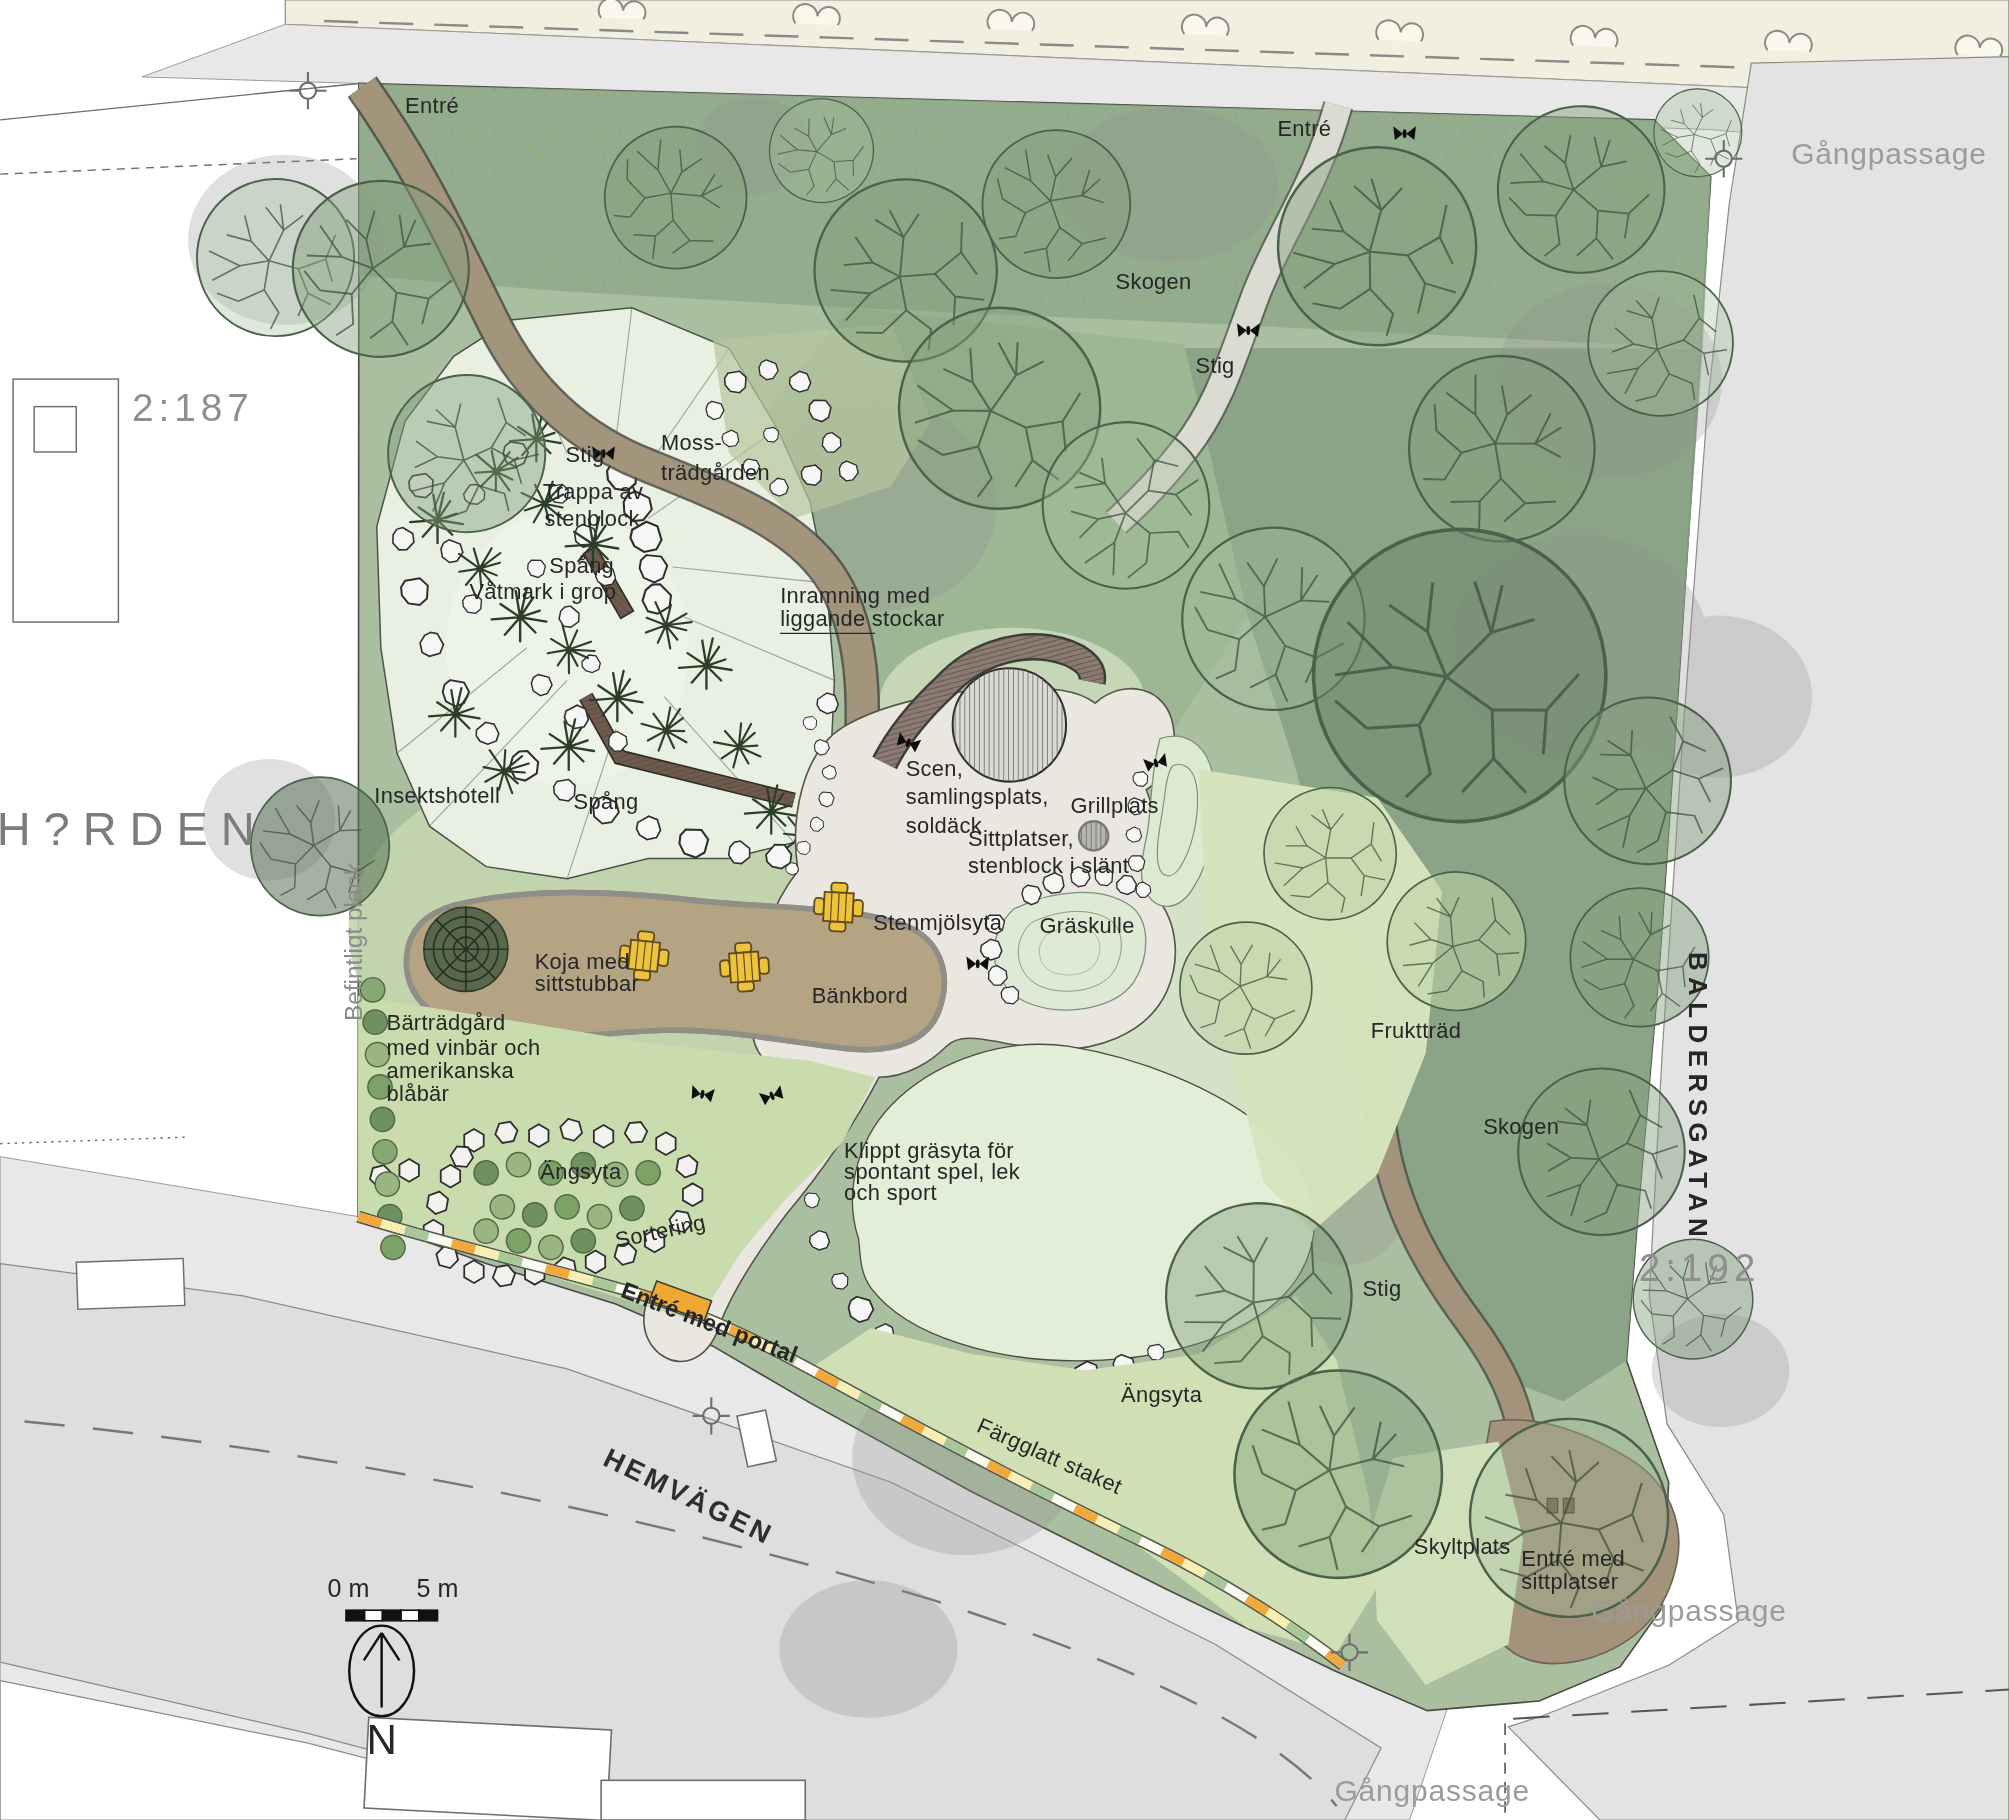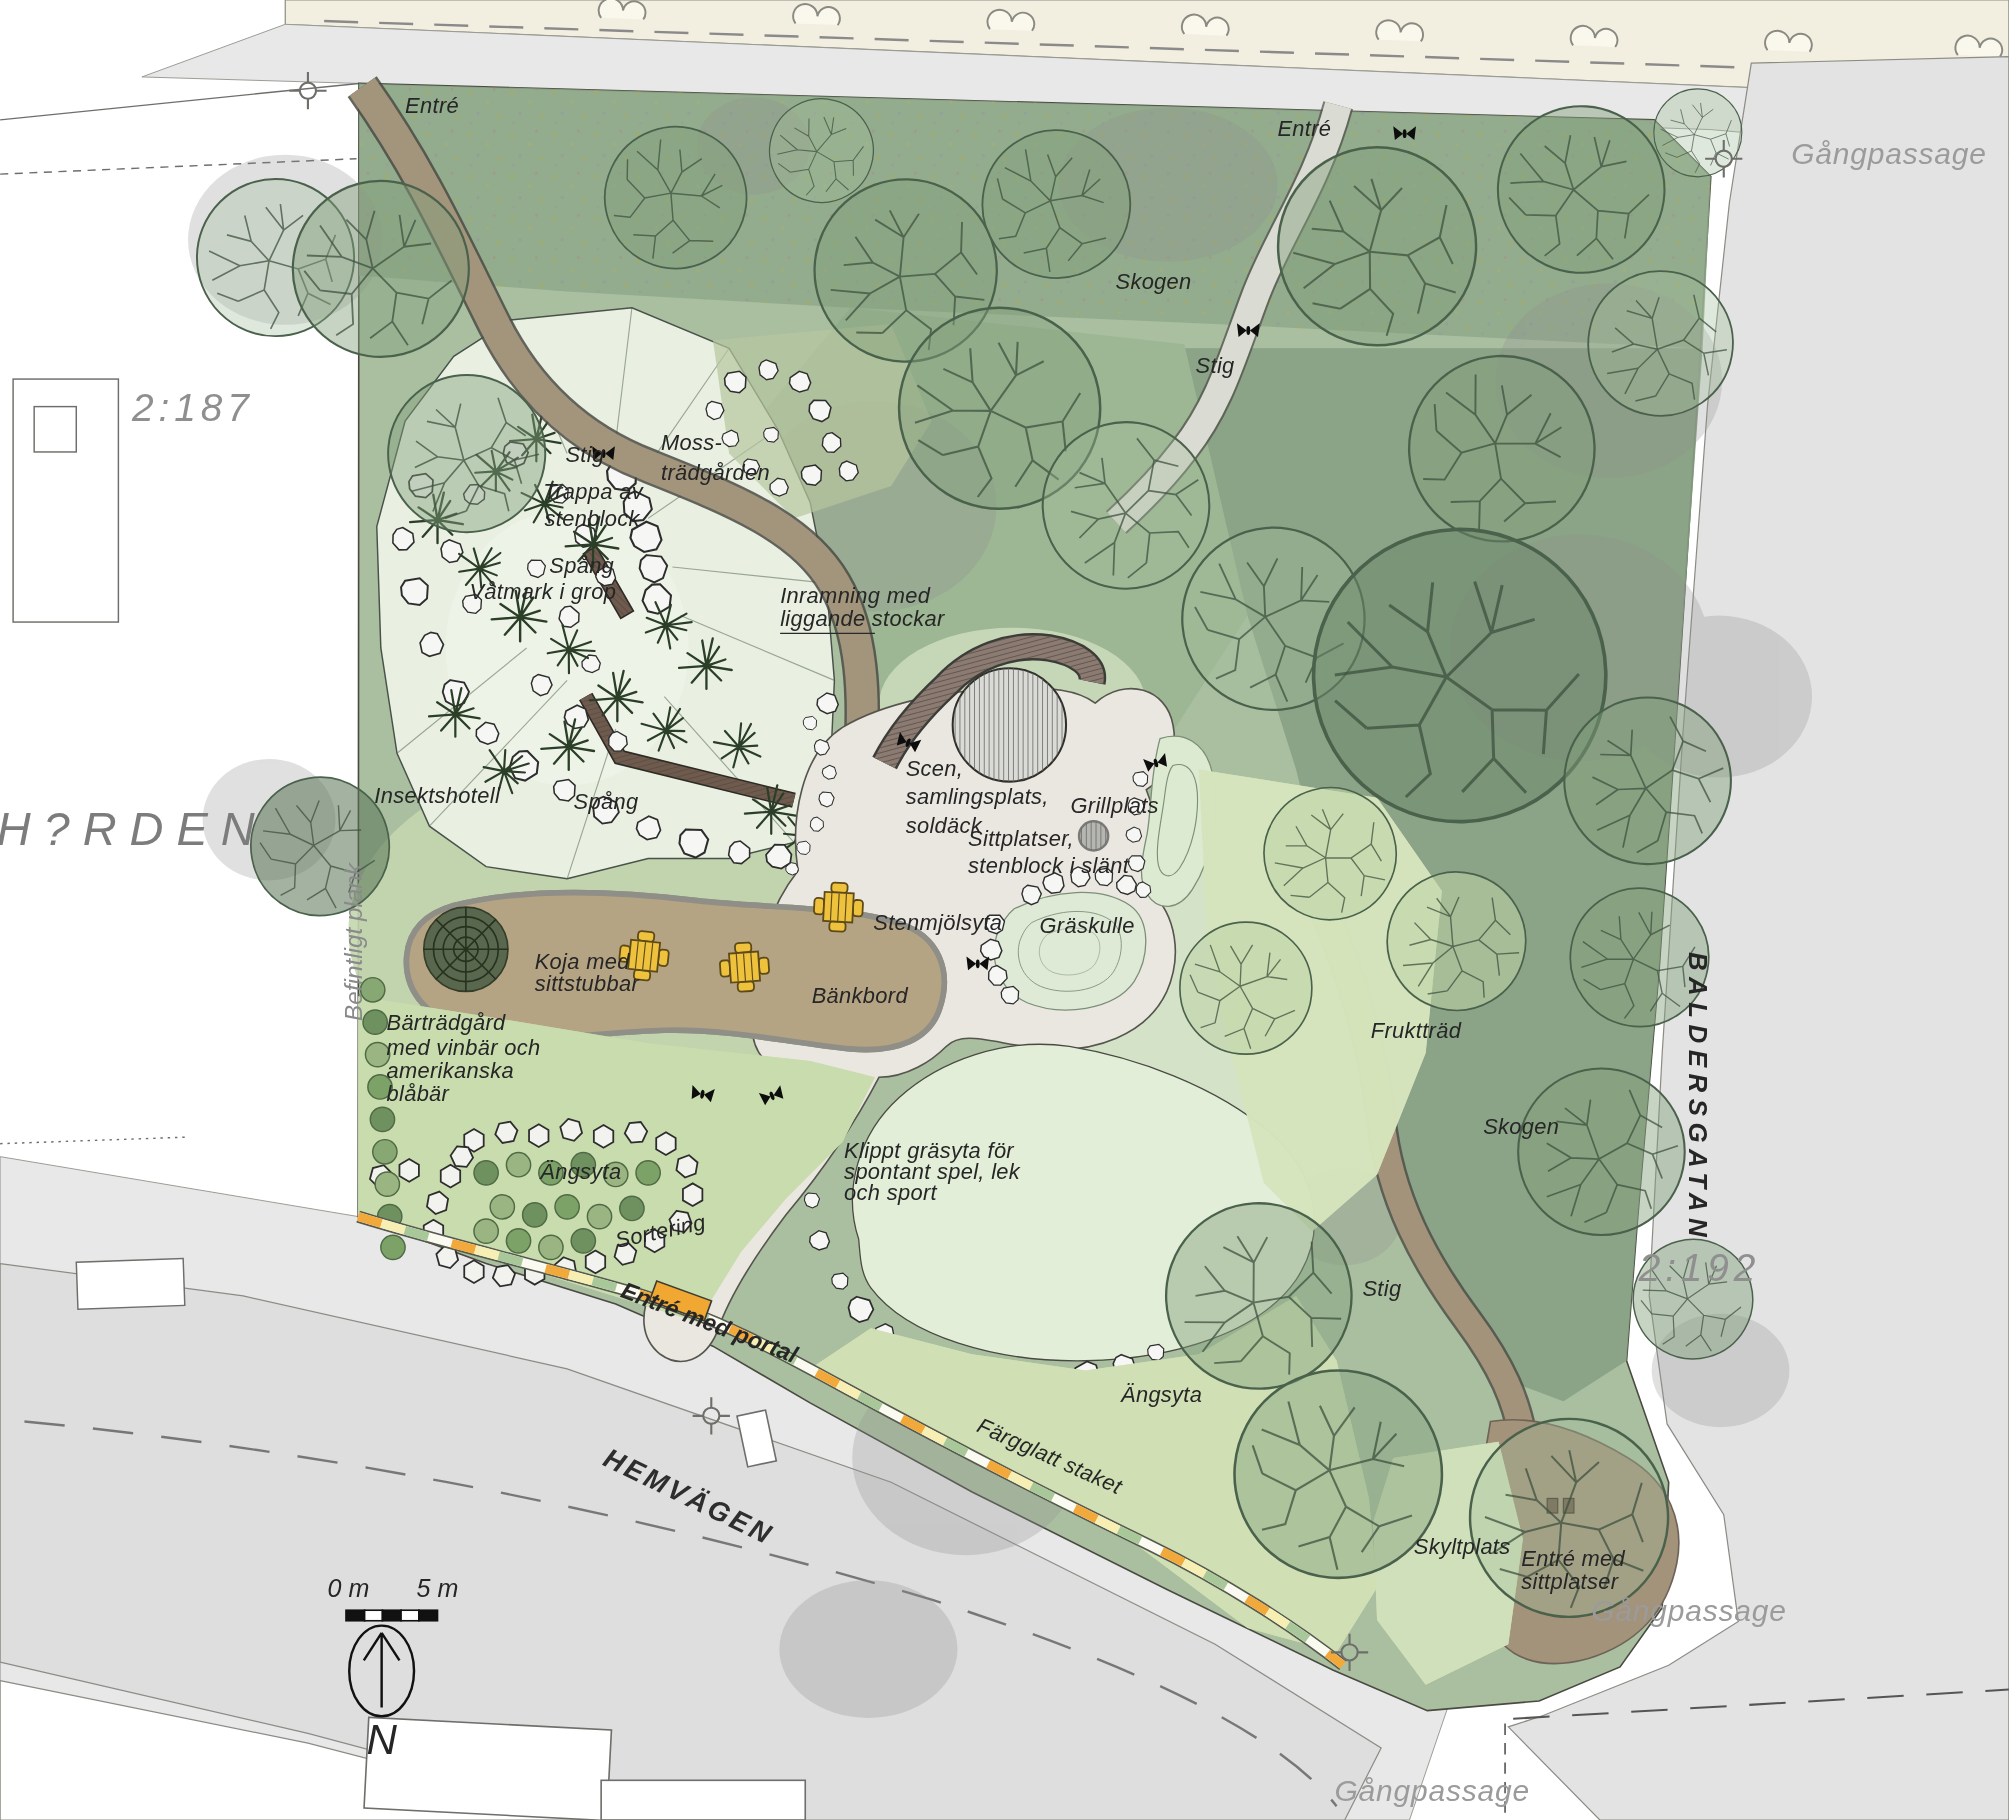--- a/index.html
+++ b/index.html
@@ -1,16 +1,16 @@
 <!DOCTYPE html>
 <html style="font-size:13px"><head>
 <meta charset="utf-8">
 <style>
   html,body{margin:0;padding:0;background:#fff;}
-  .plan{position:relative;width:2009px;height:1820px;background:#fff;overflow:hidden;font-style:italic;}
+  .plan{position:relative;width:2009px;height:1820px;background:#fff;overflow:hidden;}
   svg{display:block;}
   text{font-family:"Liberation Sans","DejaVu Sans",sans-serif;fill:#262626;}
   .lbl{font-size:27px;letter-spacing:.4px;}
   .mid{text-anchor:middle;}
   .graybig{font-size:48px;fill:#8f8f8f;letter-spacing:6px;font-weight:300;font-family:"Liberation Sans",sans-serif;}
   .harden{font-size:58px;fill:#7c7c7c;letter-spacing:16px;font-weight:300;}
   .gang{font-size:37px;fill:#9b9b9b;letter-spacing:1px;}
   .street{font-size:34px;fill:#2e2e2e;letter-spacing:4px;font-weight:600;}
   .bald{font-size:32px;fill:#262626;letter-spacing:8px;font-weight:600;}
   .boldlbl{font-size:29px;font-weight:700;}

